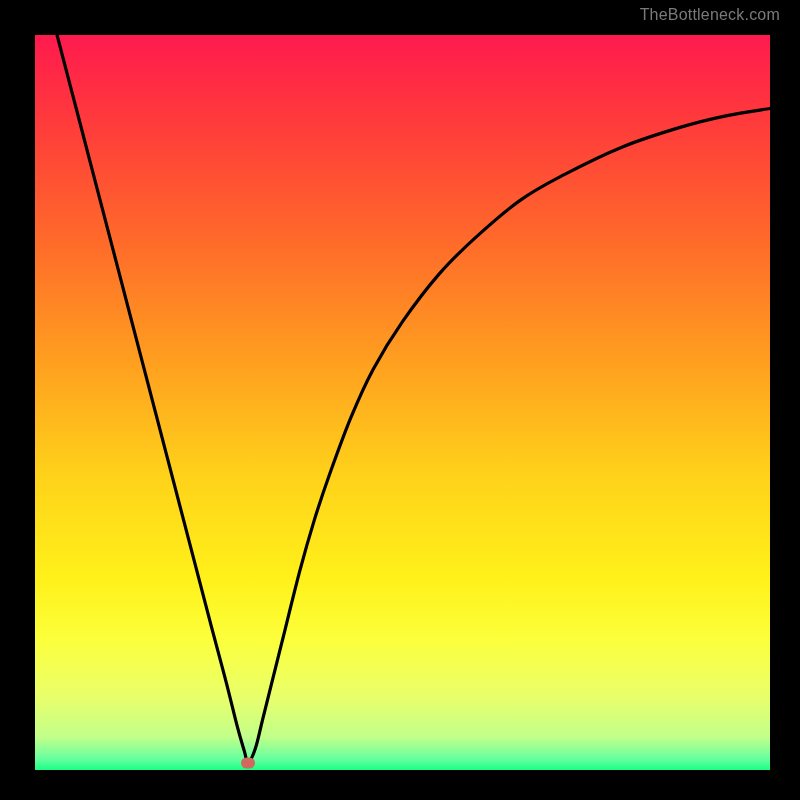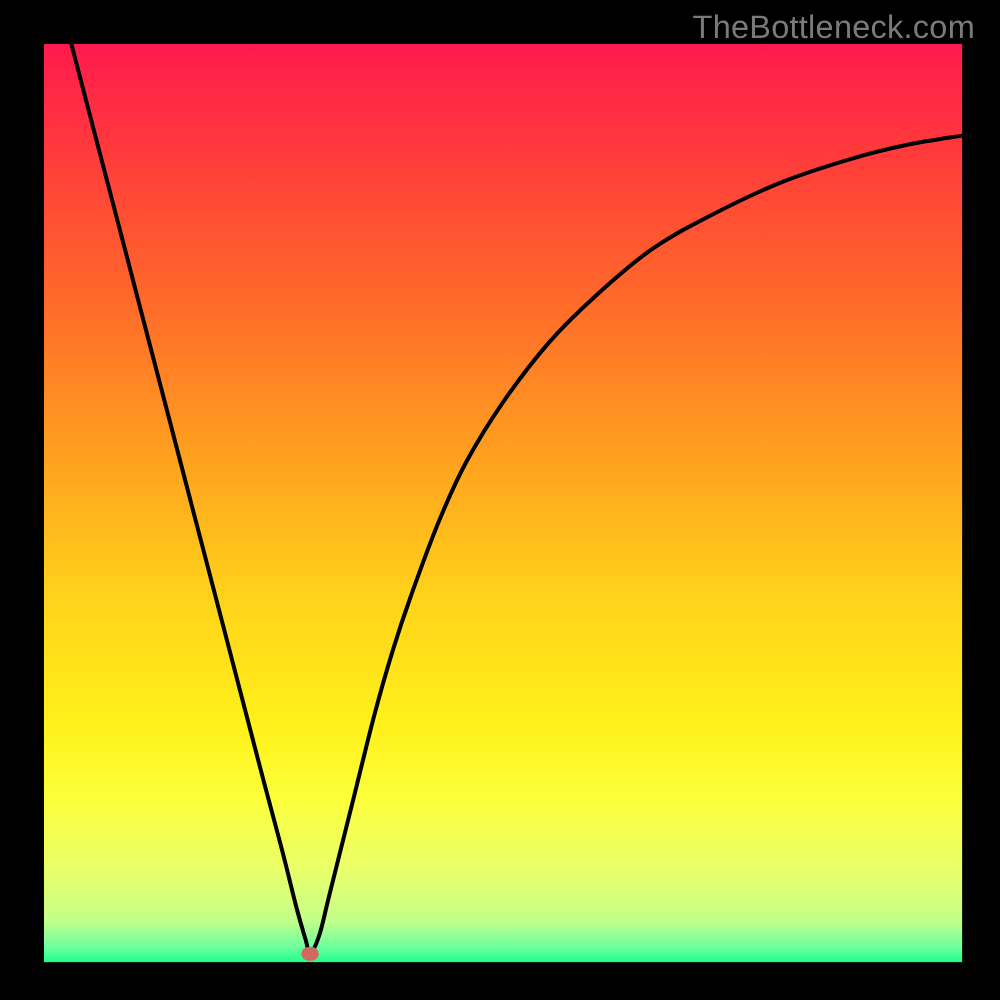--- a/index.html
+++ b/index.html
@@ -44,21 +44,21 @@
     height: 11px;
     background: #d06a5e;
     border-radius: 6px;
     transform: translate(-50%, -50%);
   }
   .watermark {
     position: absolute;
     top: 6px;
     right: 20px;
     font-family: Arial, Helvetica, sans-serif;
-    font-size: 26px;
+    font-size: 16px;
     color: #7a7a7a;
     font-weight: 500;
     letter-spacing: 0.2px;
   }
 </style>
 </head>
 <body>
 <div class="frame">
 
   <div class="watermark">TheBottleneck.com</div>

